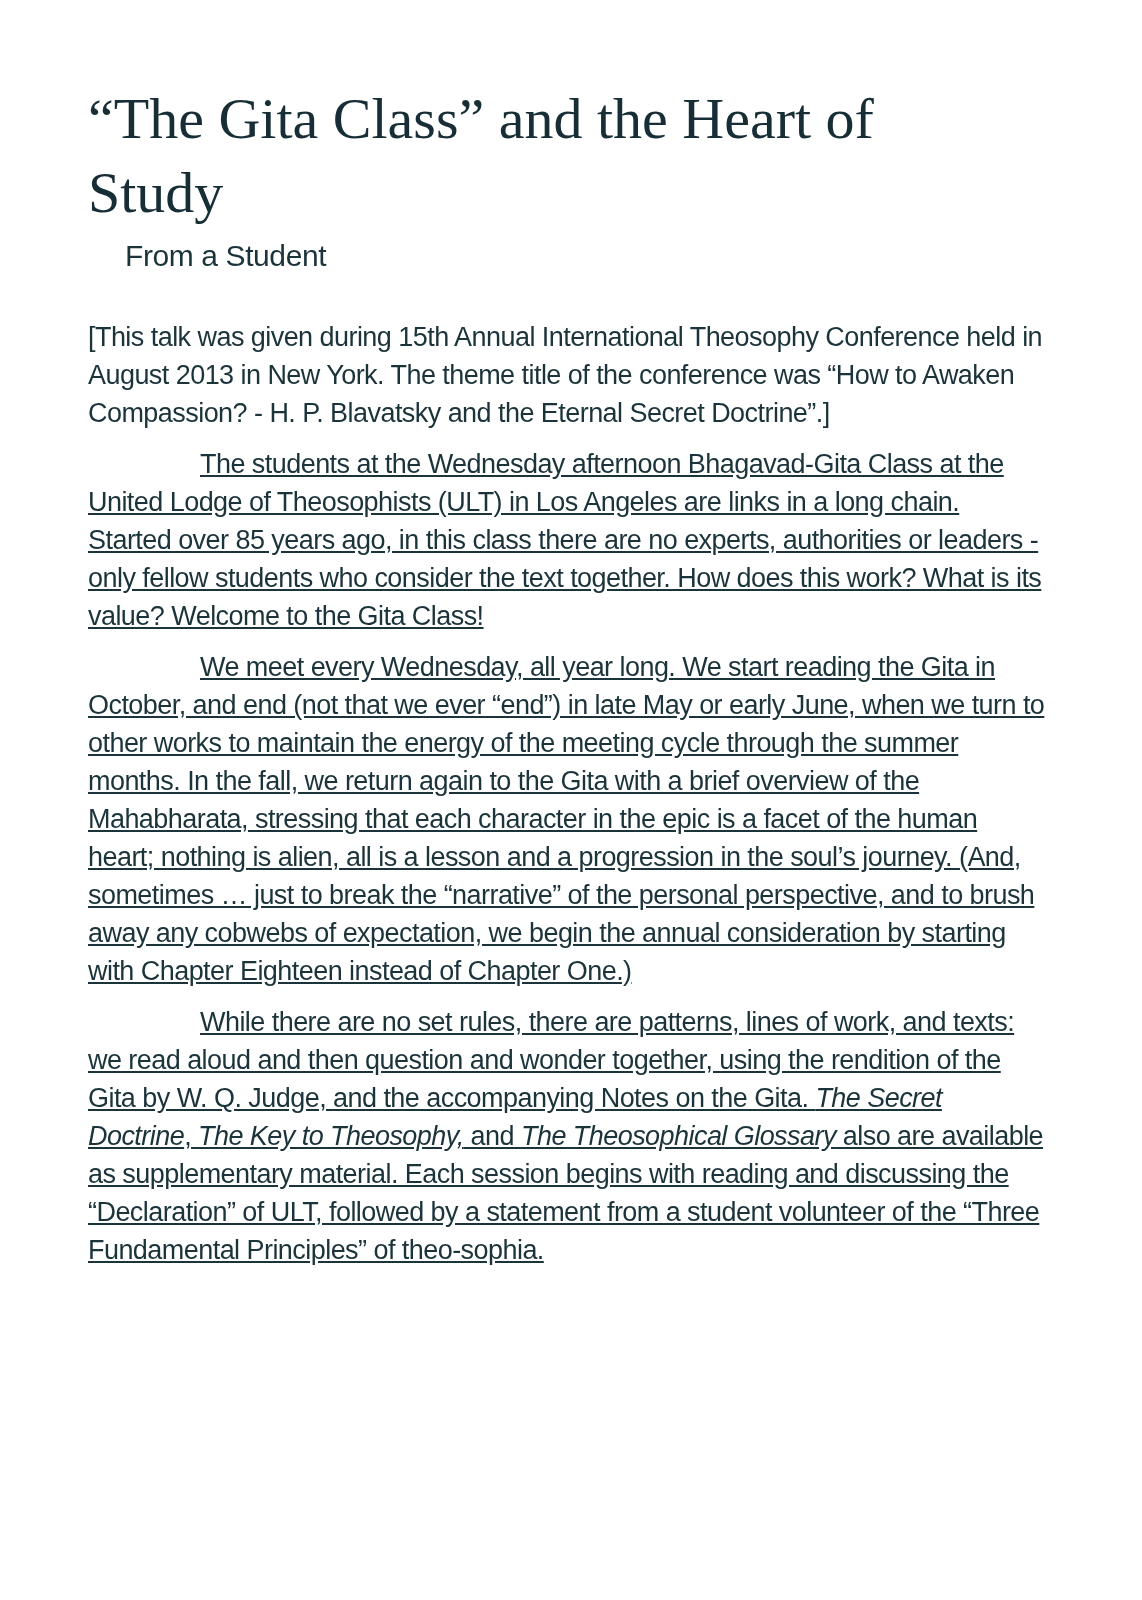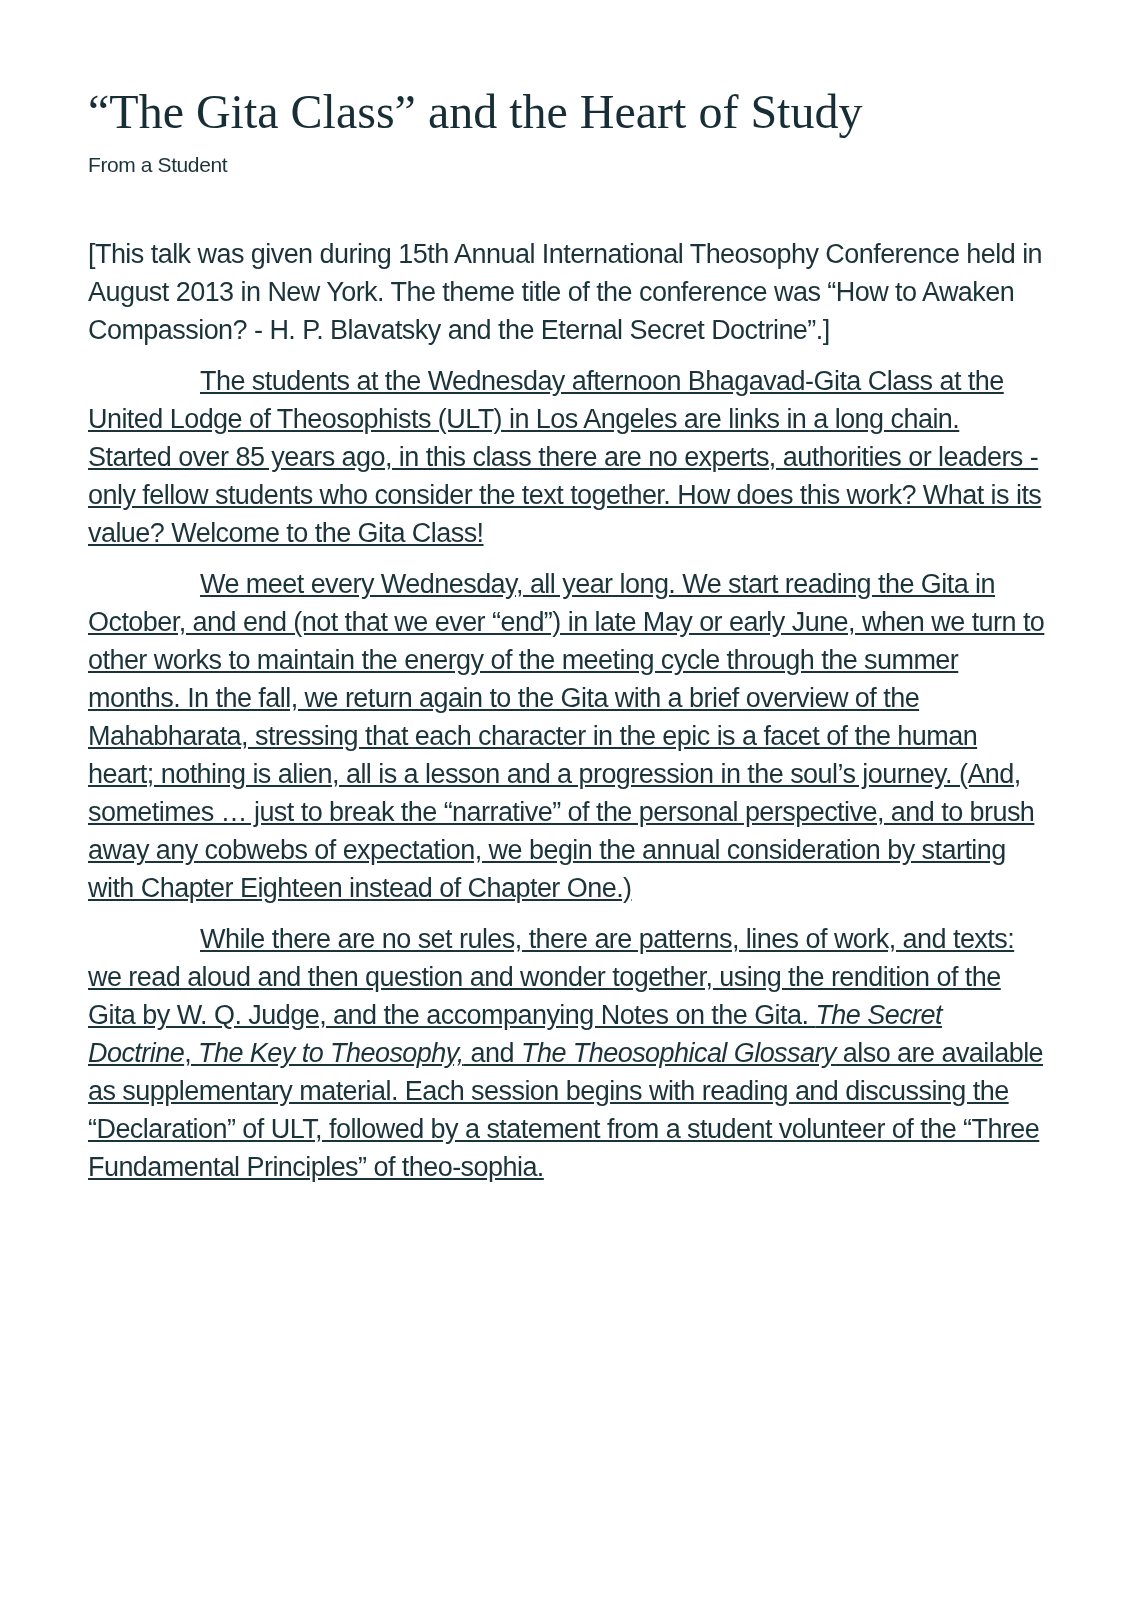--- a/index.html
+++ b/index.html
@@ -13,36 +13,37 @@
     height: 1600px;
     background: #ffffff;
     box-sizing: border-box;
     padding: 82px 90px 0 88px;
     color: #1b333a;
     overflow: hidden;
   }
   .title {
     font-family: "Liberation Serif", serif;
     font-weight: 400;
-    font-size: 48px;
+    font-size: 58px;
     line-height: 1.27;
     margin: 0;
     max-width: 880px;
     color: #182e36;
   }
   .byline {
     font-family: "Liberation Sans", sans-serif;
-    font-size: 21px;
+    font-size: 30px;
     line-height: 1.15;
     margin-top: 10px;
     letter-spacing: -0.4px;
     color: #1b333a;
+    margin-left: 37px;
   }
   .body {
-    margin-top: 58px;
+    margin-top: 44px;
     font-family: "Liberation Sans", sans-serif;
     font-size: 27px;
     line-height: 38px;
     letter-spacing: -0.55px;
     max-width: 958px;
     color: #1b333a;
   }
   .para {
     margin: 0 0 13px 0;
   }

